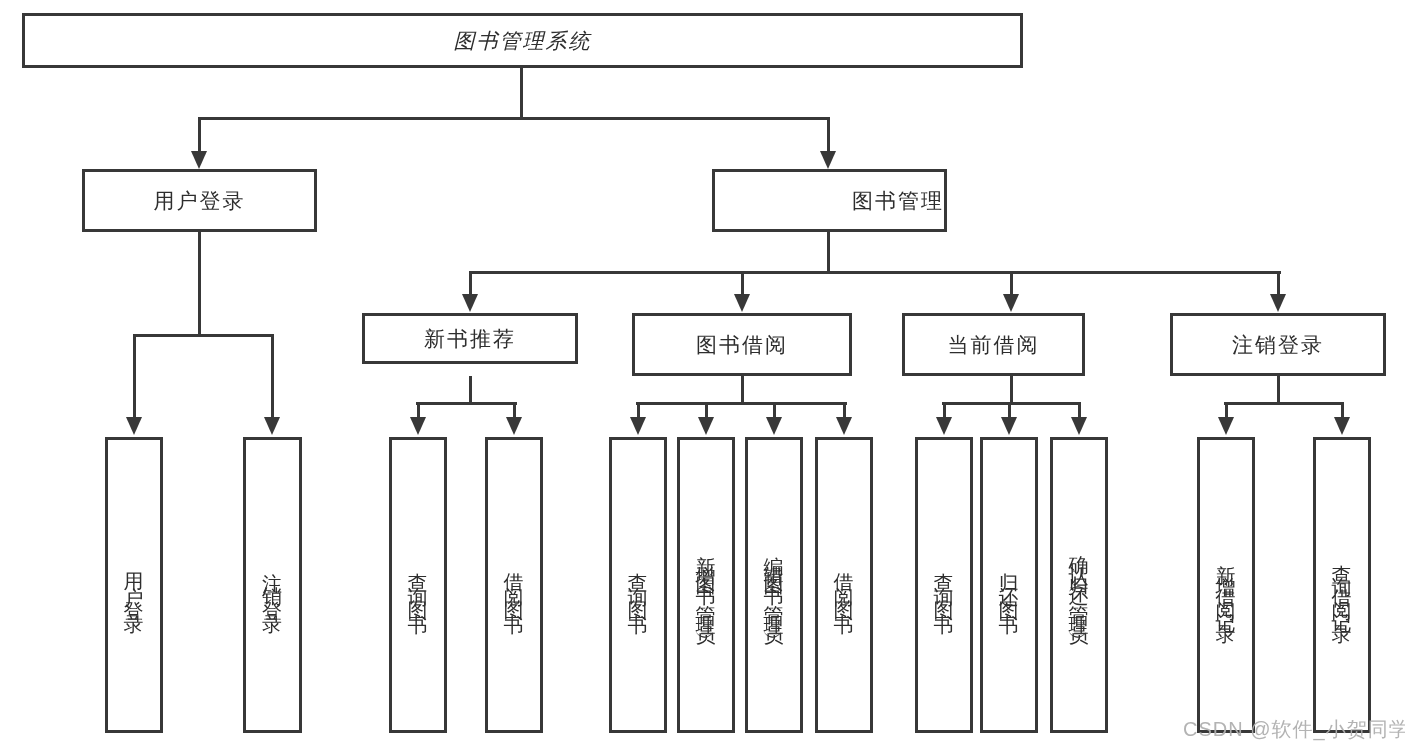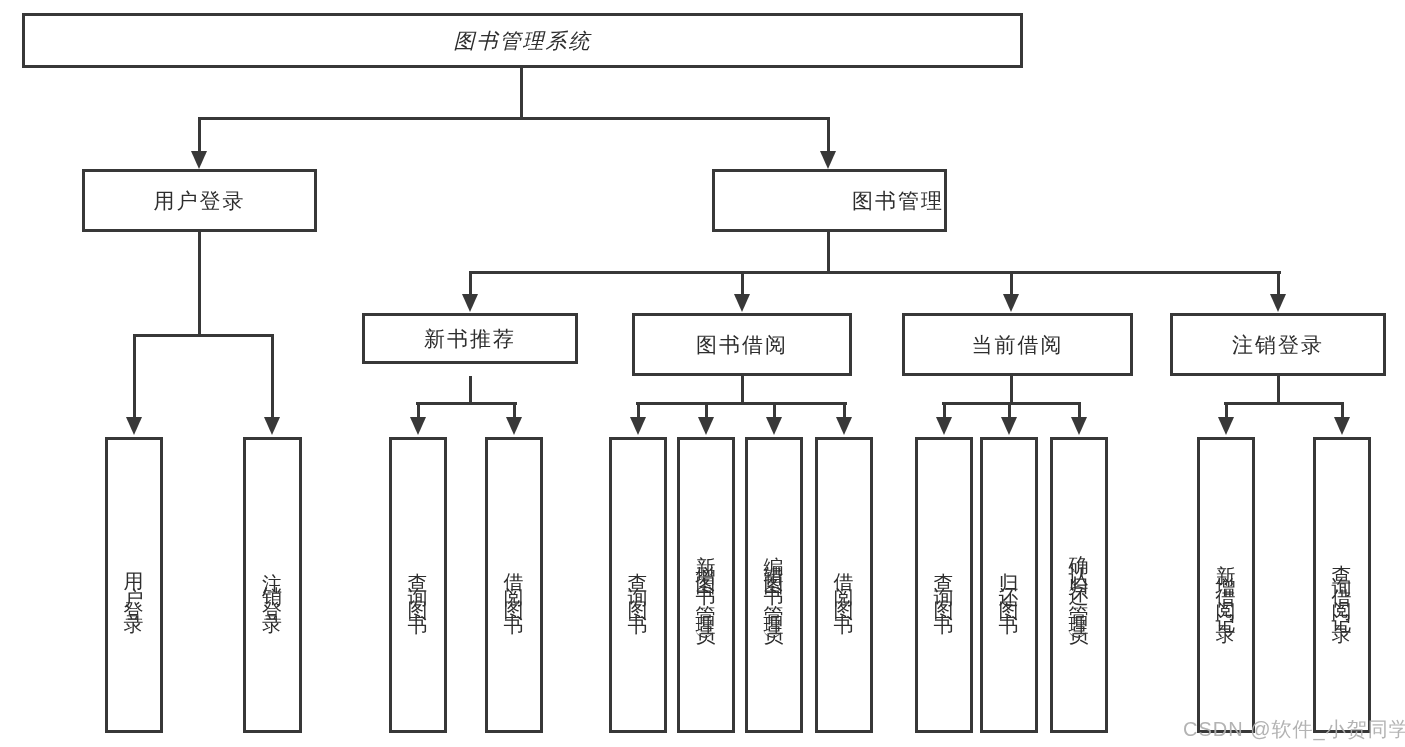--- a/index.html
+++ b/index.html
@@ -94,21 +94,21 @@
   <div class="arrow" style="left:1003px;top:294px;"></div>
   <div class="vline" style="left:1277px;top:271px;height:26px;"></div>
   <div class="arrow" style="left:1270px;top:294px;"></div>
 
   <div class="box" style="left:362px;top:313px;width:216px;height:51px;">
     <span>新书推荐</span>
   </div>
   <div class="box" style="left:632px;top:313px;width:220px;height:63px;">
     <span>图书借阅</span>
   </div>
-  <div class="box" style="left:902px;top:313px;width:231px;height:63px;">
+  <div class="box" style="left:902px;top:313px;width:183px;height:63px;">
     <span>当前借阅</span>
   </div>
   <div class="box" style="left:1170px;top:313px;width:216px;height:63px;">
     <span>注销登录</span>
   </div>
 
   <div class="vline" style="left:469px;top:376px;height:29px;"></div>
   <div class="hline" style="left:416px;top:402px;width:101px;"></div>
   <div class="vline" style="left:417px;top:402px;height:17px;"></div>
   <div class="arrow" style="left:410px;top:417px;"></div>

